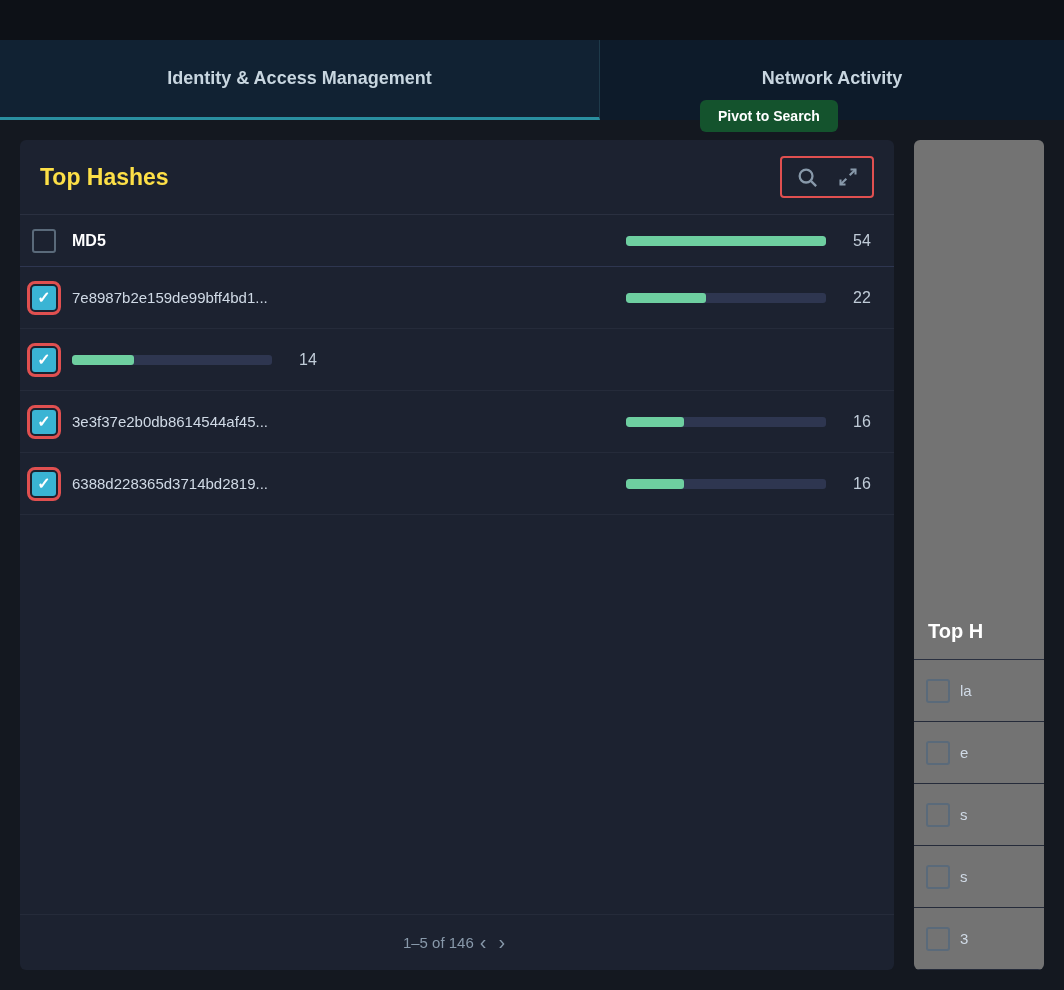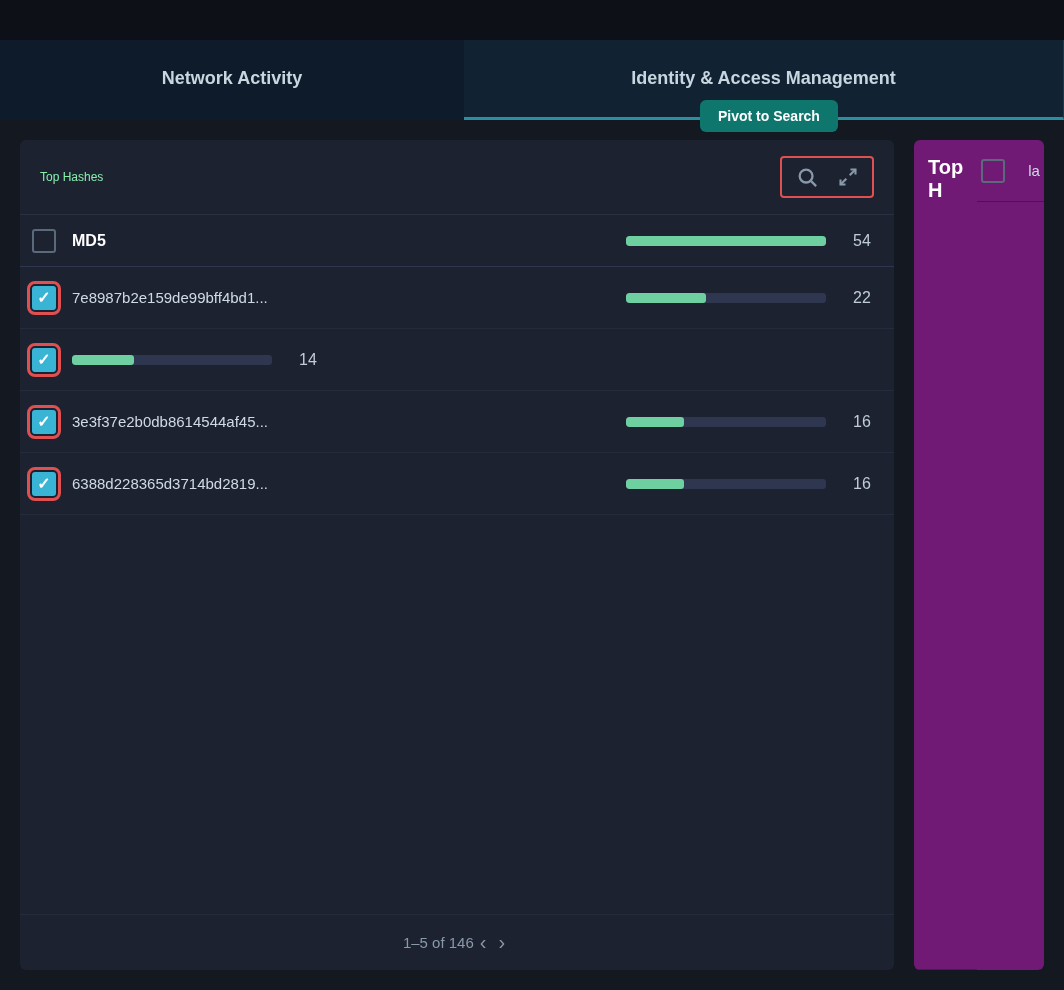--- a/index.html
+++ b/index.html
@@ -72,23 +72,23 @@
 
     .panel-header {
       display: flex;
       align-items: center;
       justify-content: space-between;
       padding: 16px 20px;
       border-bottom: 1px solid #2a3040;
     }
 
     .panel-title {
-      font-size: 12px;
-      font-weight: 400;
-      color: #86efac;
+      font-size: 23px;
+      font-weight: 700;
+      color: #fde047;
     }
 
     .panel-actions {
       display: flex;
       align-items: center;
       gap: 10px;
     }
 
     .icon-btn {
       background: none;
@@ -97,21 +97,21 @@
       cursor: pointer;
       font-size: 22px;
       padding: 4px;
       display: flex;
       align-items: center;
       justify-content: center;
     }
 
     .pivot-tooltip {
       position: absolute;
-      background: #0f766e;
+      background: #14532d;
       color: #fff;
       font-size: 14px;
       font-weight: 600;
       padding: 8px 18px;
       border-radius: 6px;
       top: 100px;
       left: 700px;
       z-index: 10;
     }
 
@@ -235,42 +235,43 @@
       border: none;
       color: #8899aa;
       font-size: 20px;
       cursor: pointer;
       padding: 2px 6px;
     }
 
     
     .panel-right {
       width: 130px;
-      background: #701a75;
+      background: #737373;
       border-radius: 6px;
       display: flex;
-      flex-direction: row;
-      overflow: hidden;
+      flex-direction: column;
+      overflow: hidden;
+      justify-content: flex-end;
     }
 
     .panel-right-header {
       padding: 16px 14px;
       border-bottom: 1px solid #2a3040;
       font-size: 20px;
       font-weight: 700;
       color: #ffffff;
     }
 
     .right-table-row {
       display: flex;
       align-items: center;
-      padding: 0 4px;
+      padding: 0 12px;
       height: 62px;
       border-bottom: 1px solid #252b3a;
-      gap: 23px;
+      gap: 10px;
     }
 
     .right-checkbox {
       width: 24px;
       height: 24px;
       border: 2px solid #5a6a7a;
       border-radius: 3px;
       flex-shrink: 0;
     }
 
@@ -280,25 +281,25 @@
     }
   </style>
 </head>
 <body>
 
 <div style="position:relative;">
 
   <div class="top-bar"></div>
 
   <div class="tabs-row">
+    <div class="tab tab-iam active">
+      <span>Identity &amp; Access Management</span>
+    </div>
     <div class="tab tab-network">
       <span>Network Activity</span>
-    </div>
-    <div class="tab tab-iam active">
-      <span>Identity &amp; Access Management</span>
     </div>
   </div>
 
   <div class="pivot-tooltip">
     <span>Pivot to Search</span>
   </div>
 
   <div class="main-content">
 
     <div class="panel">

